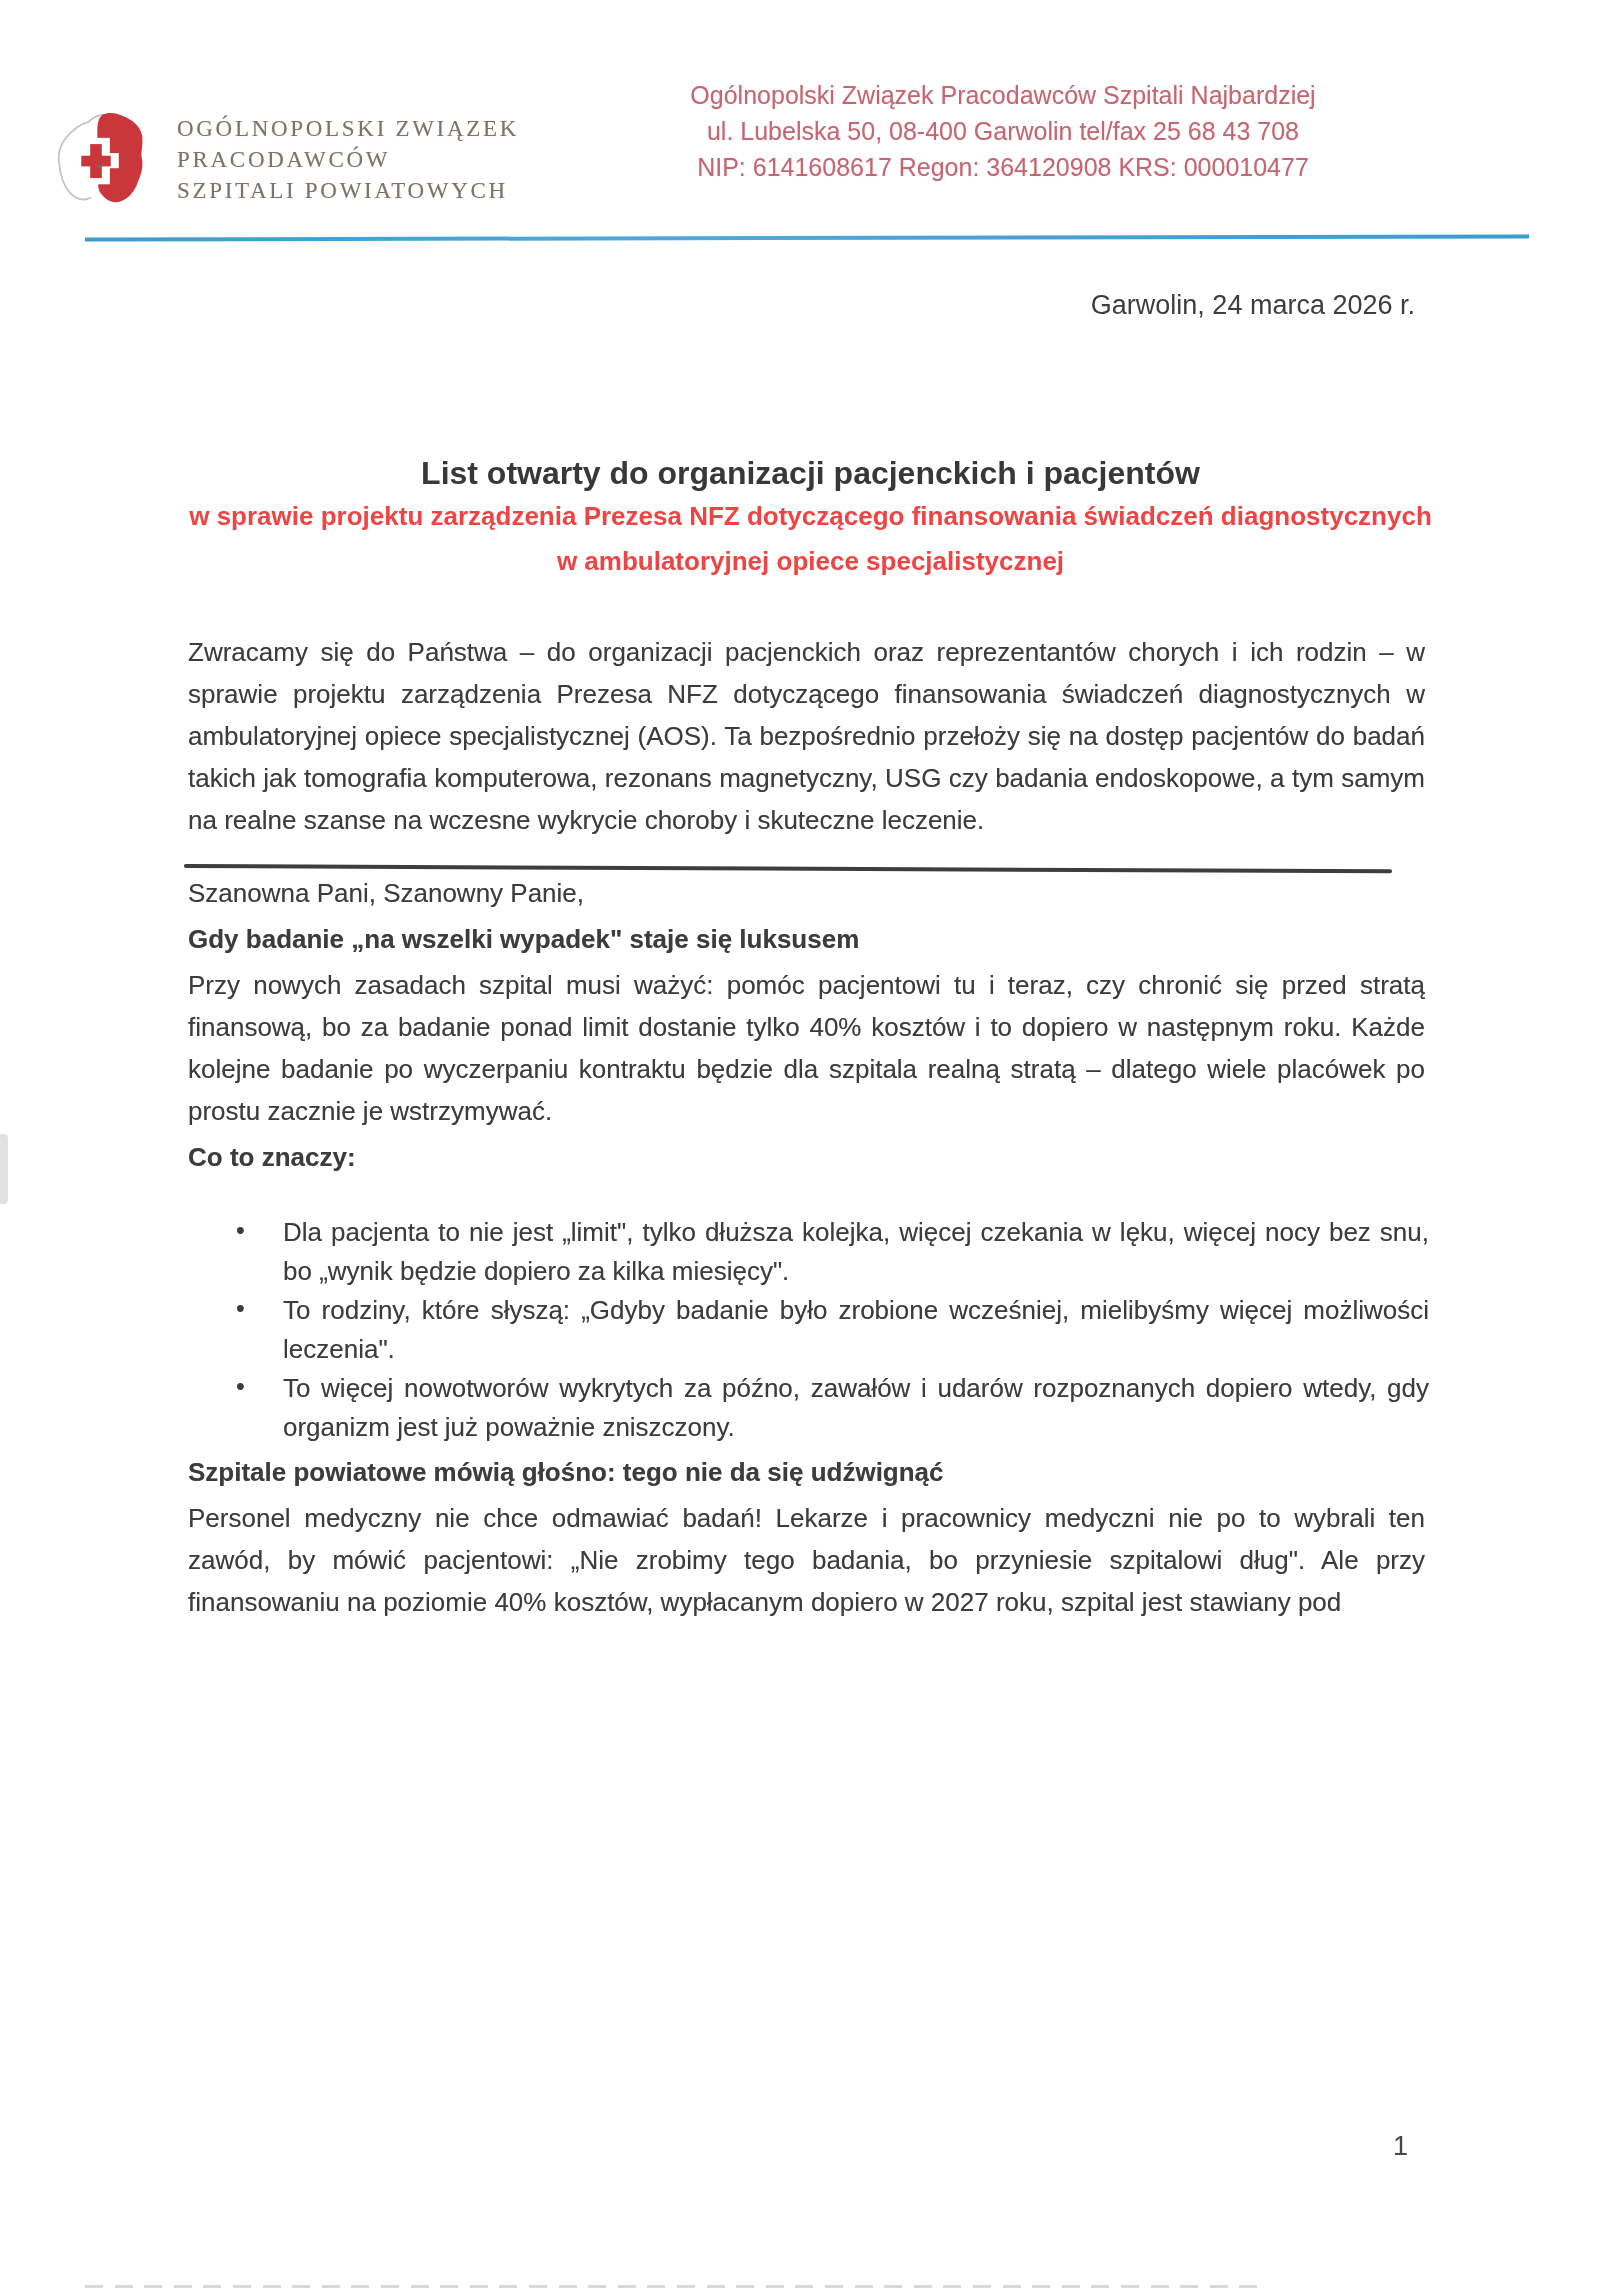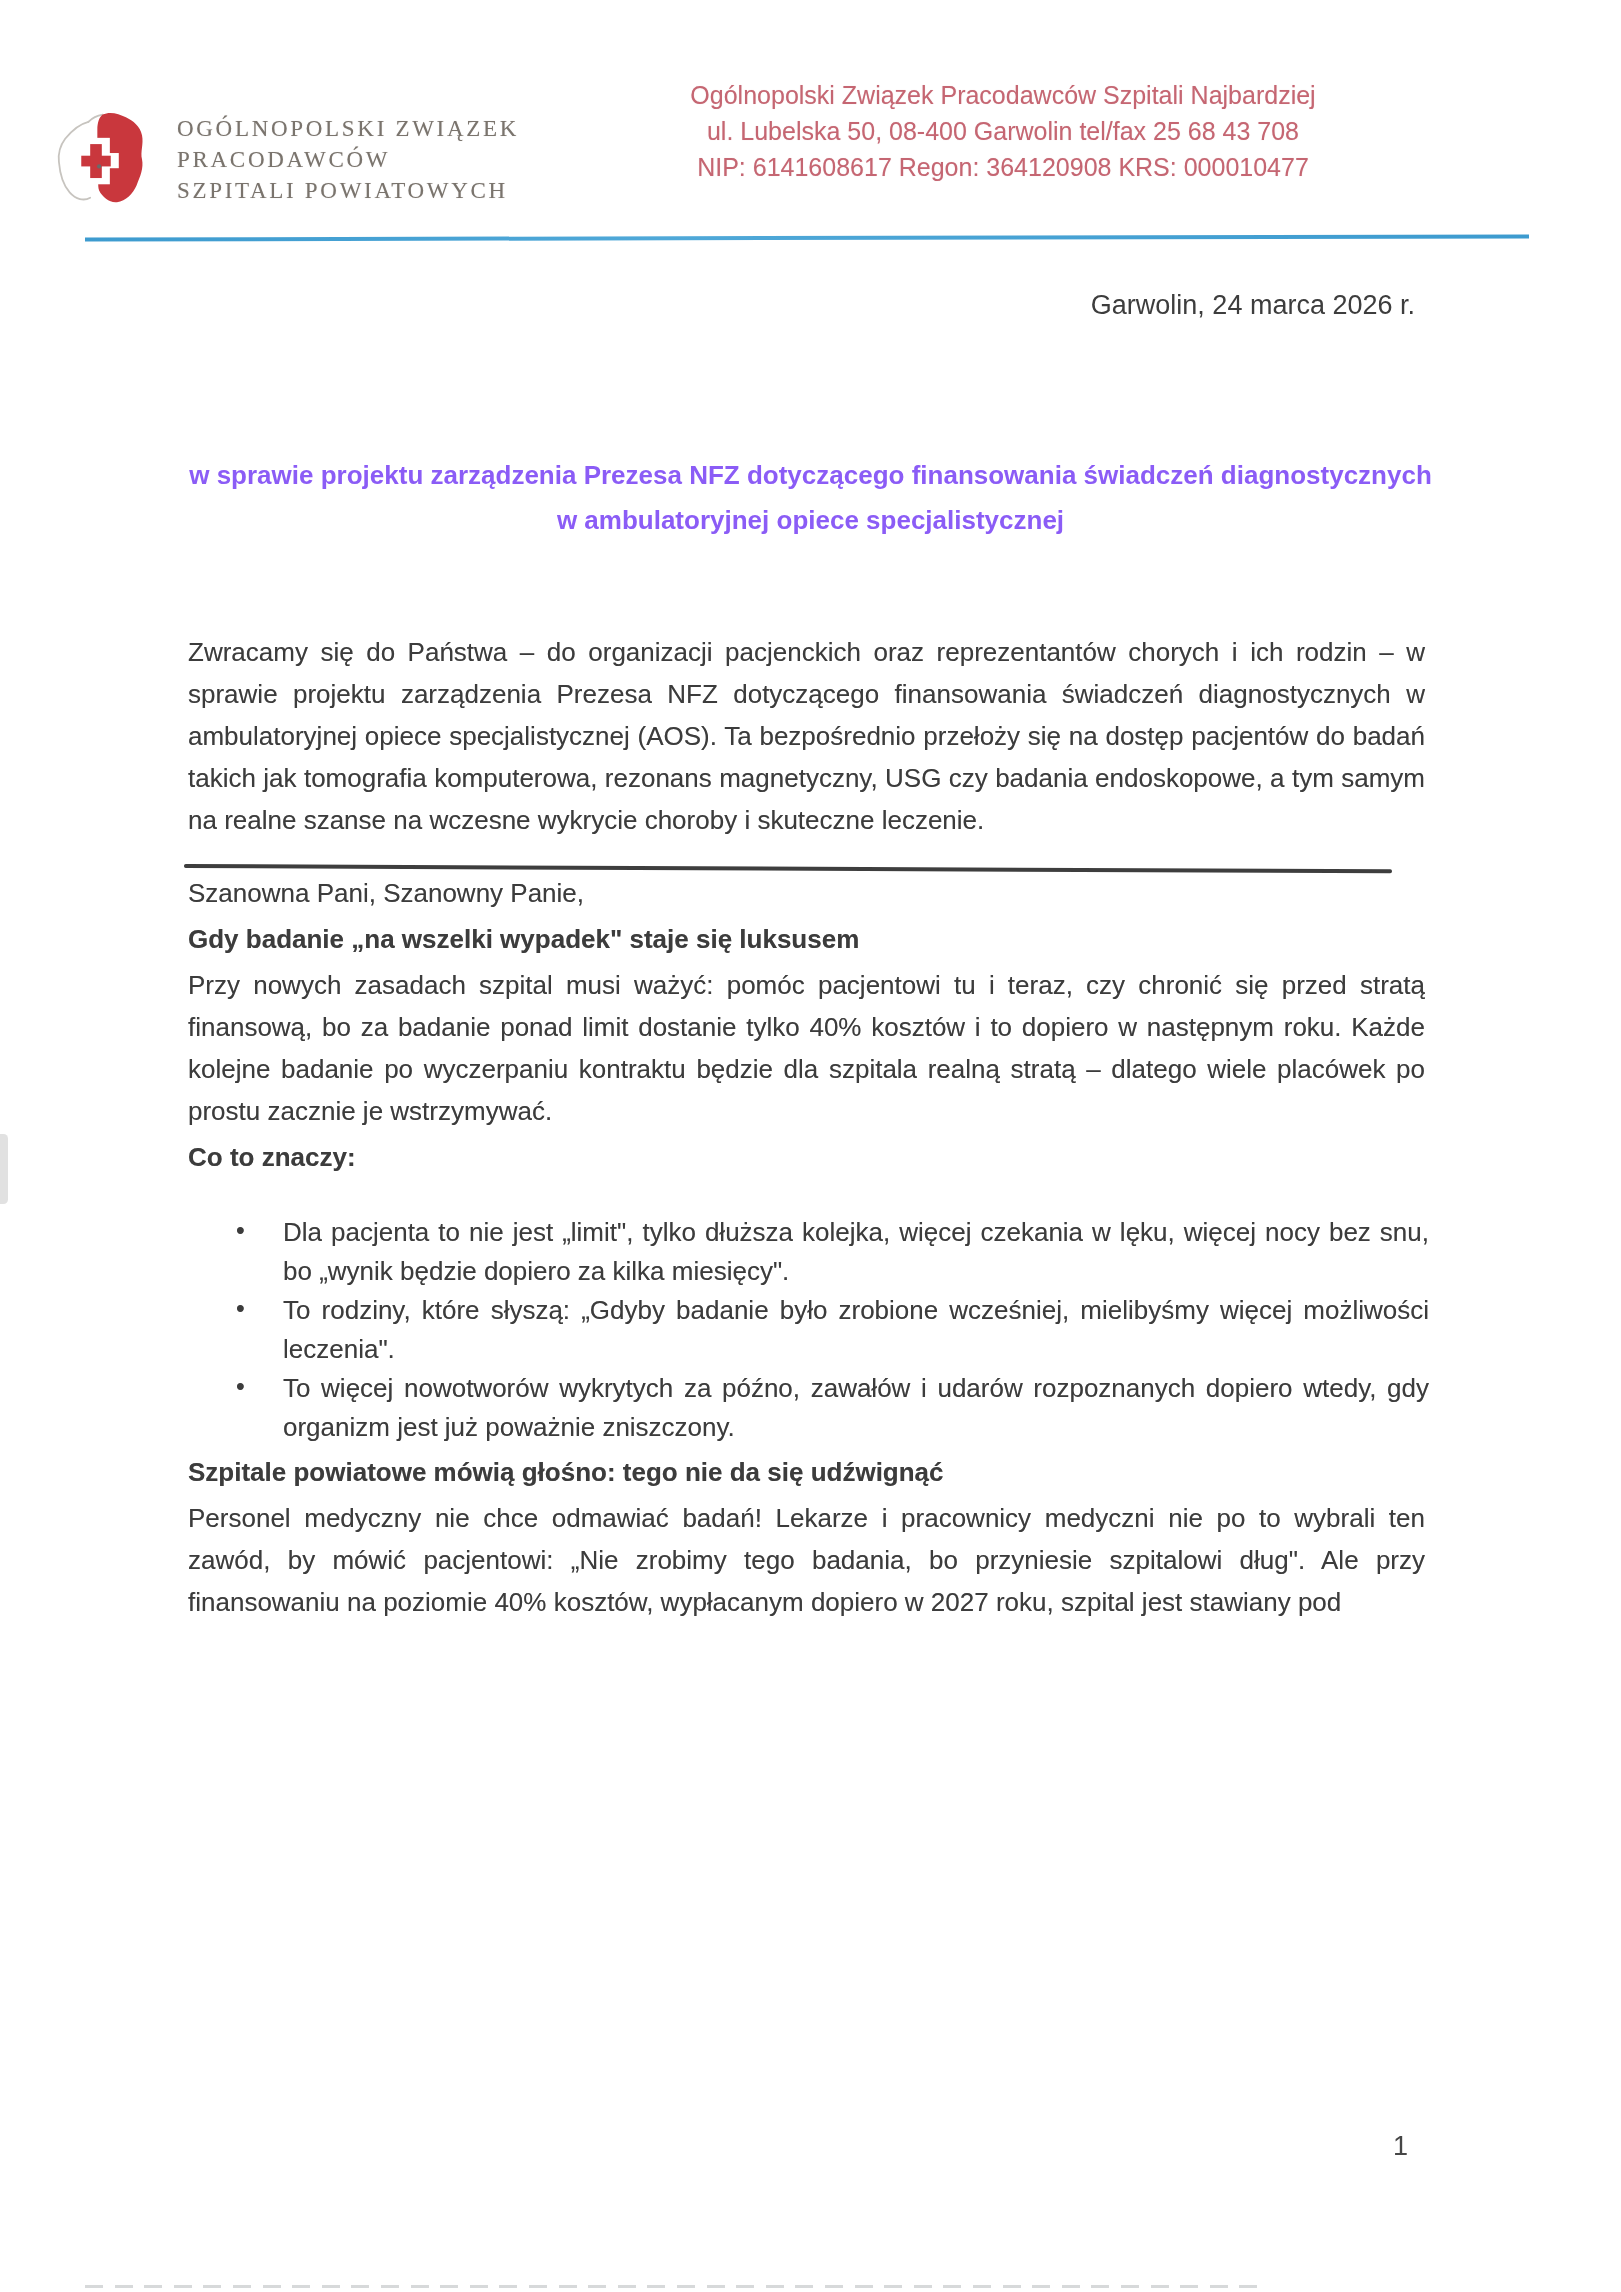--- a/index.html
+++ b/index.html
@@ -35,21 +35,21 @@
     background: linear-gradient(90deg, #3d9bcf, #4fa8d8 40%, #3d9bcf);
     transform: rotate(-0.12deg);
   }
   
   .date-line {
     position: absolute; right: 206px; top: 290px;
     font-size: 27px; color: #3d3d3d;
   }
   .title-block { position: absolute; left: 0; top: 453px; width: 1621px; text-align: center; }
   .main-title { font-size: 32px; font-weight: 700; line-height: 41px; color: #383838; }
-  .sub-title  { font-size: 26px; font-weight: 700; line-height: 45px; color: #8b5cf6; }
+  .sub-title  { font-size: 26px; font-weight: 700; line-height: 45px; color: #ef4444; }
   .body-col {
     position: absolute; left: 184px; top: 627px; width: 1245px;
     font-size: 26px; line-height: 42px; color: #3c3c3c;
     text-shadow: 0 0 0.6px rgba(60,60,60,.4);
   }
   .body-col p { margin: 4px; text-align: justify; }
   .rule-dark {
     width: 1208px; height: 3.6px; background: #3e3e3e;
     margin-top: 23px; transform: rotate(0.25deg); transform-origin: left center;
     border-radius: 1.8px;
@@ -122,20 +122,21 @@
       <div>ul. Lubelska 50, 08-400 Garwolin tel/fax 25 68 43 708</div>
       <div>NIP: 6141608617 Regon: 364120908 KRS: 000010477</div>
     </div>
 
     <div class="blue-rule"></div>
   </div>
 
   <div class="date-line">Garwolin, 24 marca 2026 r.</div>
 
   <div class="title-block">
+    <div class="main-title">List otwarty do organizacji pacjenckich i pacjentów</div>
     <div class="sub-title">w sprawie projektu zarządzenia Prezesa NFZ dotyczącego finansowania świadczeń diagnostycznych</div>
     <div class="sub-title">w ambulatoryjnej opiece specjalistycznej</div>
   </div>
 
   <div class="body-col">
     <p class="p1">Zwracamy się do Państwa – do organizacji pacjenckich oraz reprezentantów chorych i ich rodzin – w sprawie projektu zarządzenia Prezesa NFZ dotyczącego finansowania świadczeń diagnostycznych w ambulatoryjnej opiece specjalistycznej (AOS). Ta bezpośrednio przełoży się na dostęp pacjentów do badań takich jak tomografia komputerowa, rezonans magnetyczny, USG czy badania endoskopowe, a tym samym na realne szanse na wczesne wykrycie choroby i skuteczne leczenie.</p>
 
     <div class="rule-dark"></div>
 
     <p class="salutation">Szanowna Pani, Szanowny Panie,</p>

